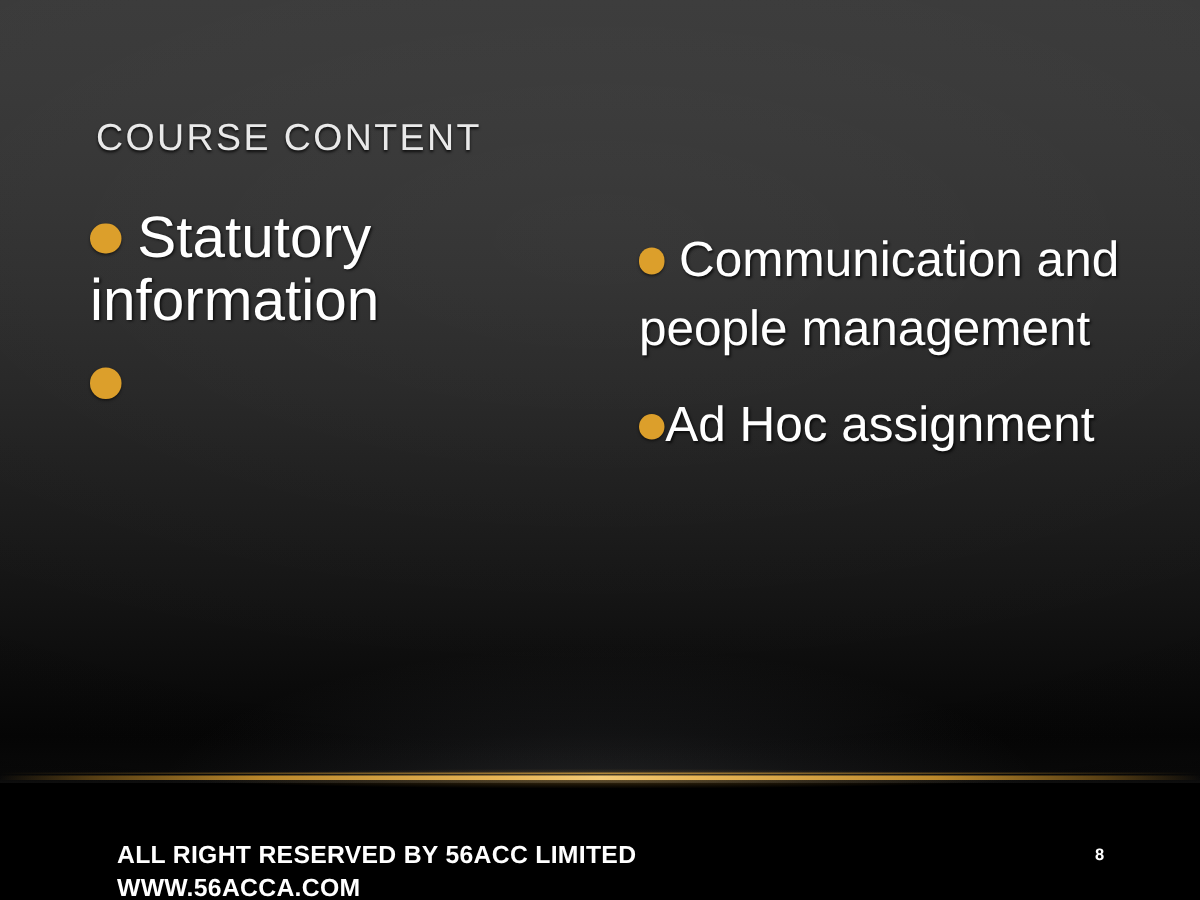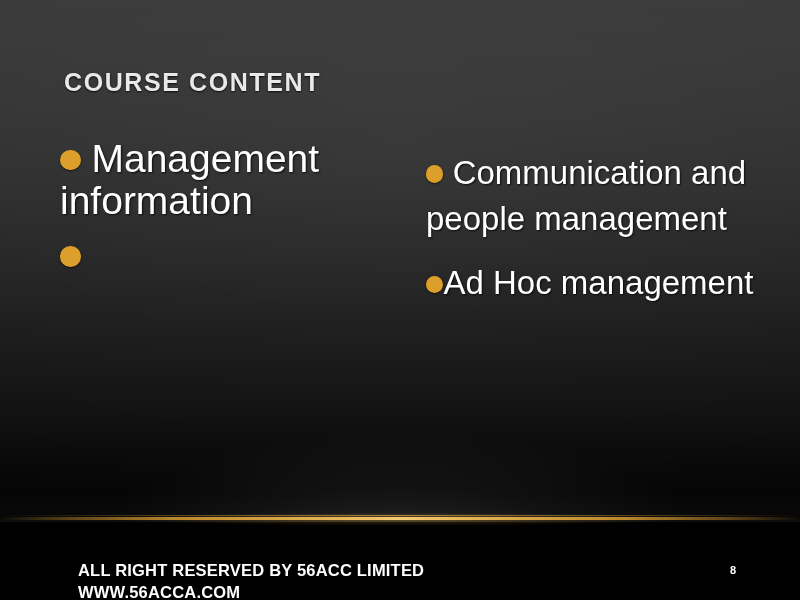--- a/index.html
+++ b/index.html
@@ -118,25 +118,25 @@
         rgba(170,124,40,0.45) 20%,
         rgba(214,162,66,0.75) 50%,
         rgba(170,124,40,0.45) 80%,
         rgba(120,88,30,0) 100%);
   }
 
   
   .slide-title {
     position: absolute;
     left: 64px;
-    top: 68px;
+    top: 78px;
     font-size: 25px;
     letter-spacing: 1.6px;
     color: #e9e9e9;
-    font-weight: 700;
+    font-weight: 400;
     white-space: nowrap;
     text-shadow: 0 1px 2px rgba(0,0,0,0.8);
     text-align: right;
   }
 
   
   .col {
     position: absolute;
   }
   .col-left  { left: 60px;  top: 138px; width: 370px; }
@@ -208,37 +208,37 @@
     <div class="divider-thin"></div>
     <div class="divider-core"></div>
   </div>
 
   <div class="slide-title">COURSE CONTENT</div>
 
   <div class="col col-left">
 
 
     <div class="bullet-item">
-      <span class="dot"></span><span class="btext"> Management information</span>
+      <span class="dot"></span><span class="btext"> Statutory information</span>
     </div>
 
     <div class="bullet-item">
       <span class="dot"></span>
     </div>
 
   </div>
 
   <div class="col col-right">
 
     <div class="bullet-item">
       <span class="dot"></span><span class="btext"> Communication and people management</span>
     </div>
 
     <div class="bullet-item">
-      <span class="dot"></span><span class="btext">Ad Hoc management</span>
+      <span class="dot"></span><span class="btext">Ad Hoc assignment</span>
     </div>
 
   </div>
 
   <div class="footer-text">ALL RIGHT RESERVED BY 56ACC LIMITED
 WWW.56ACCA.COM</div>
 
   <div class="page-number">8</div>
 
 </div>

